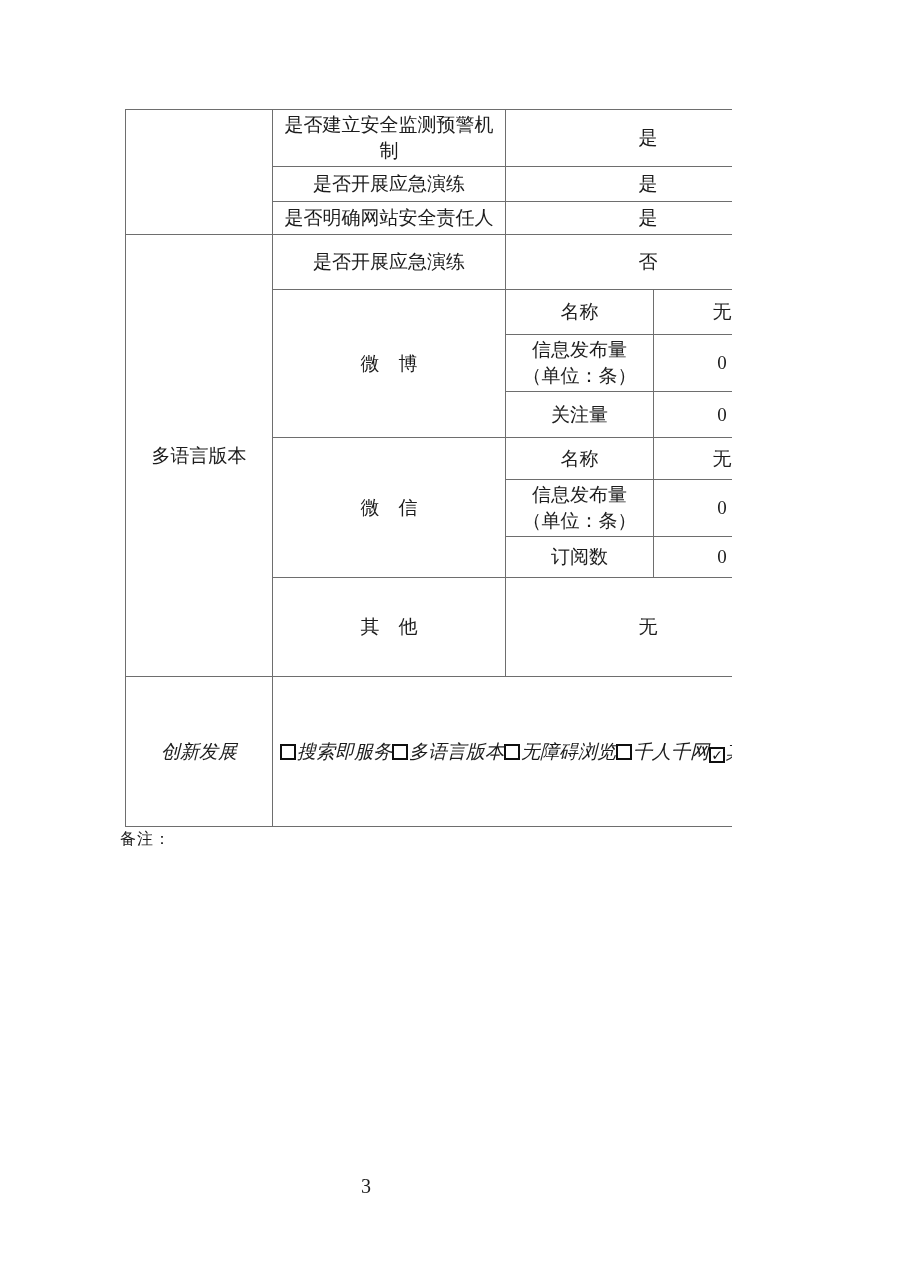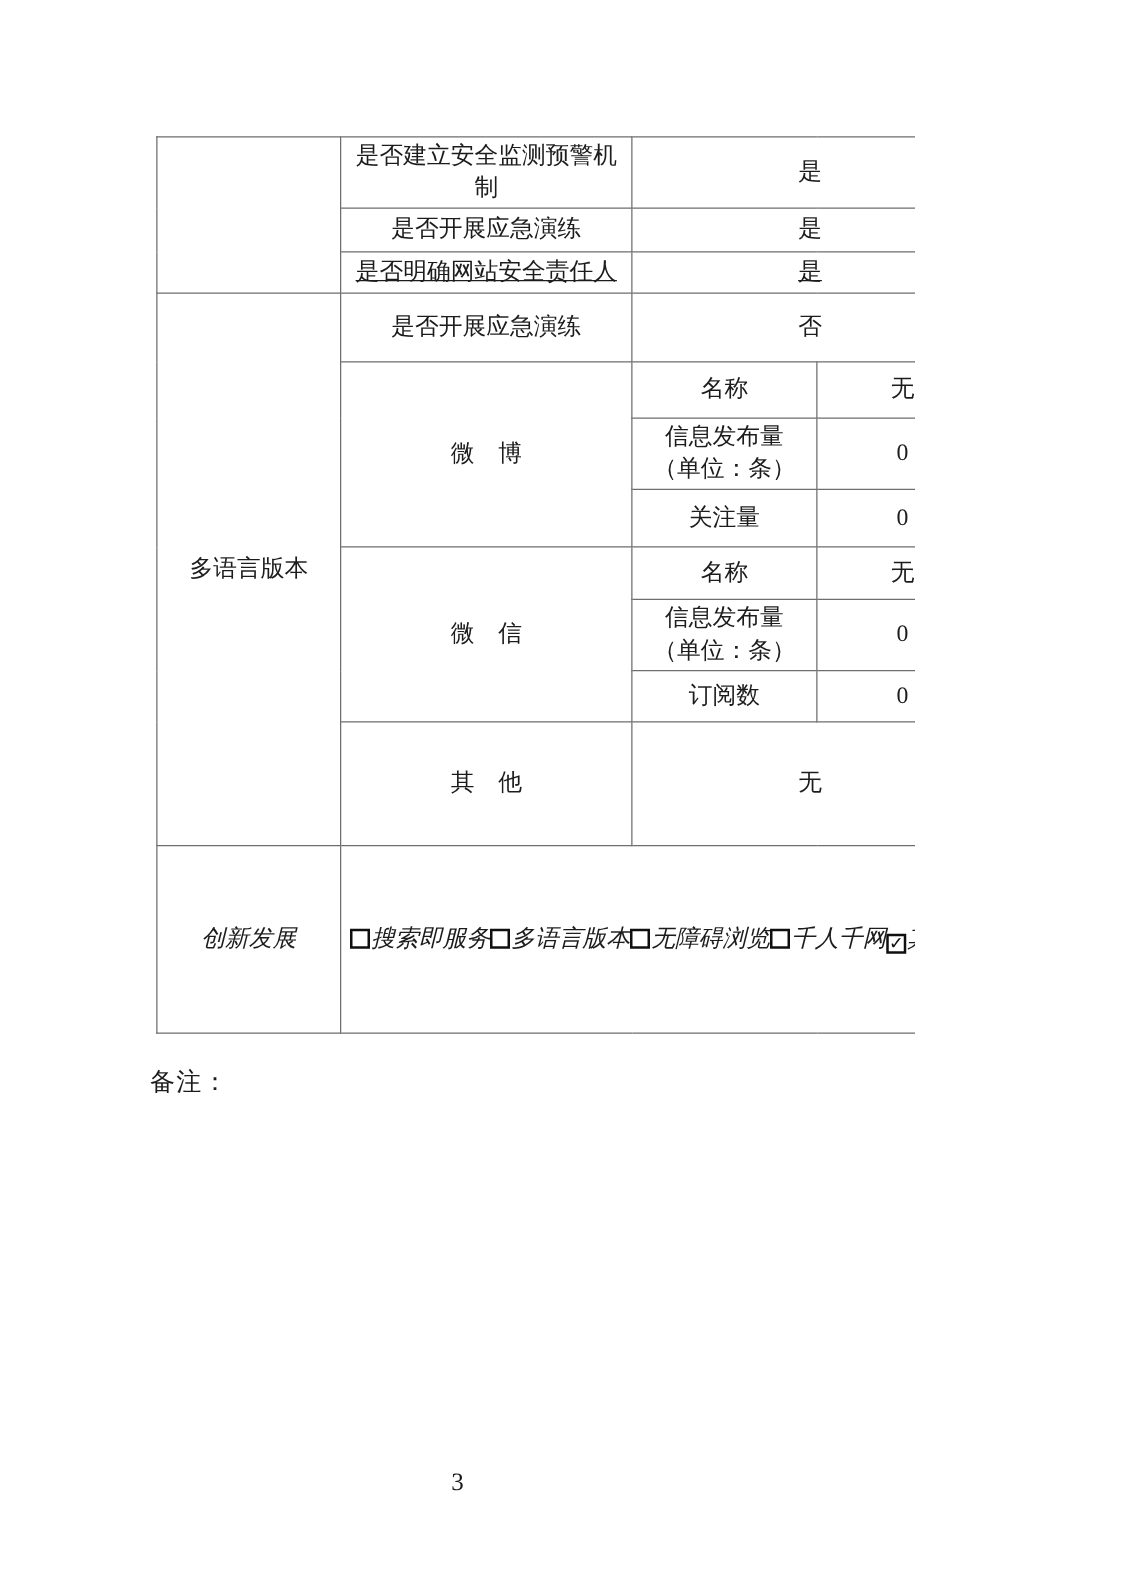--- a/index.html
+++ b/index.html
@@ -24,21 +24,21 @@
     border: 1px solid #6e6e6e;
     text-align: center;
     vertical-align: middle;
     font-size: 19px;
     line-height: 26px;
     padding: 2px 4px;
     overflow: hidden;
   }
   tr.h54  { height: 54px; }
   tr.h35  { height: 35px; }
-  tr.h33  { height: 33px; text-decoration: underline; }
+  tr.h33  { height: 33px; }
   tr.h55  { height: 55px; }
   tr.h45  { height: 45px; }
   tr.h53  { height: 53px; }
   tr.h46  { height: 46px; }
   tr.h42  { height: 42px; }
   tr.h51  { height: 51px; }
   tr.h41  { height: 41px; }
   tr.h99  { height: 99px; }
   tr.h150 { height: 150px; font-style: italic; }
   td.wrap2 { padding: 2px 15px; }
@@ -64,22 +64,22 @@
     font-family: "DejaVu Sans", sans-serif;
     font-weight: bold;
     font-size: 14px;
     line-height: 1;
     color: #0f0f0f;
   }
   .fill-underline { text-decoration: underline; text-underline-offset: 3px; }
   .remark {
     position: absolute;
     left: 120px;
-    top: 852px;
-    font-size: 20px;
+    top: 829px;
+    font-size: 16px;
     letter-spacing: 1px;
   }
   .page-number {
     position: absolute;
     left: 0;
     right: 0;
     top: 1175px;
     text-align: center;
     font-size: 20px;
   }

